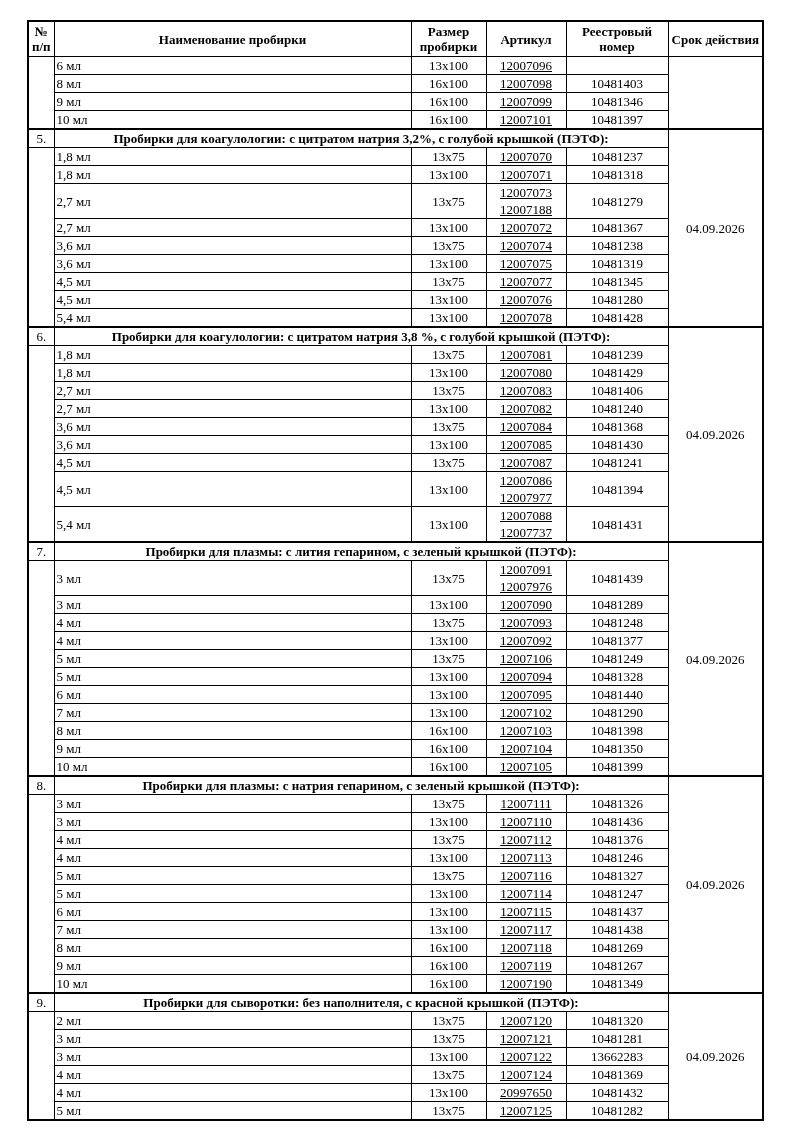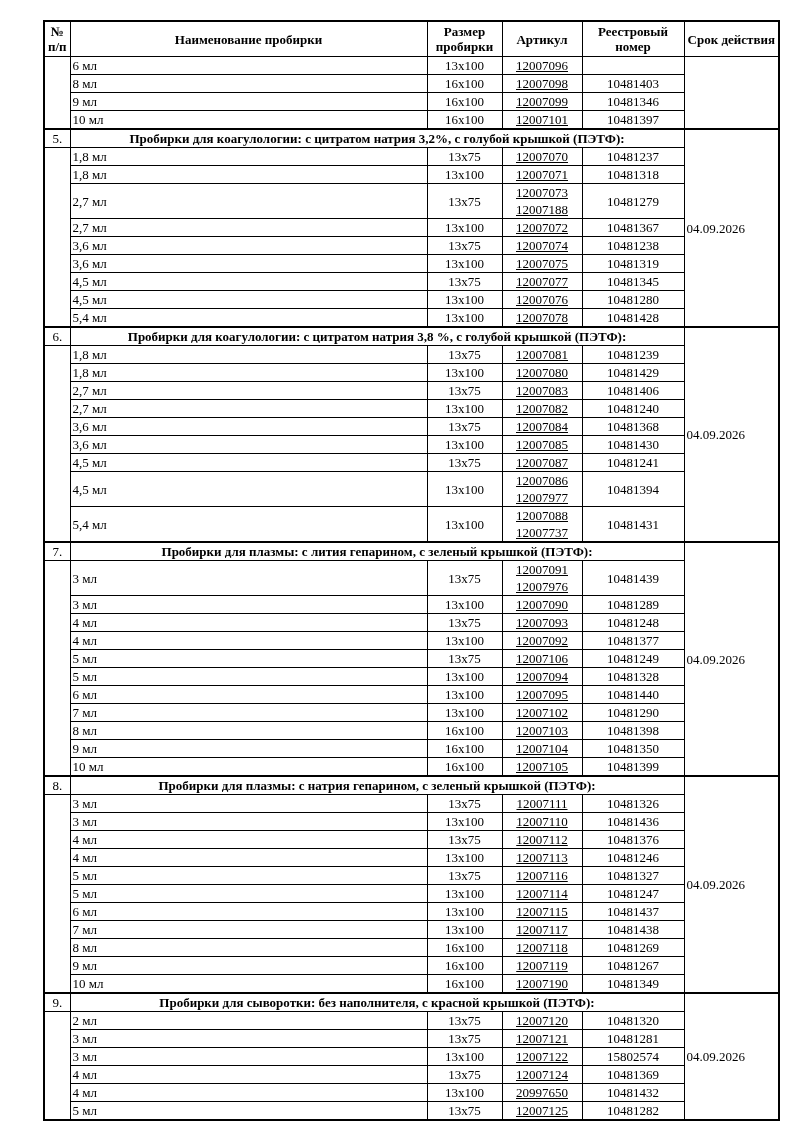--- a/index.html
+++ b/index.html
@@ -13,21 +13,20 @@
     position: relative;
   }
   table.doc {
     position: absolute;
     left: 27px;
     top: 20px;
     width: 735px;
     border-collapse: collapse;
     table-layout: fixed;
     border: 2px solid #000;
-    margin-left: 16px;
   }
   .doc th, .doc td {
     border: 1px solid #000;
     font-size: 13px;
     line-height: 15px;
     padding: 0 2px;
     overflow: hidden;
     vertical-align: middle;
     word-wrap: break-word;
   }
@@ -42,21 +41,21 @@
   .doc tr.section-row { height: 17px; }
   .doc tr.section-row td { border-top: 2px solid #000; }
   .doc td.num { text-align: center; }
   .doc td.name { text-align: left; }
   .doc td.c { text-align: center; }
   .doc td.title-cell {
     font-weight: bold;
     text-align: center;
     padding: 1px 2px;
   }
-  .doc td.validity { }
+  .doc td.validity { text-align: center; }
   .doc td.article-cell div { line-height: 15px; padding: 1px 0; text-decoration: underline; }
 </style>
 </head>
 <body>
 
 <table class="doc">
   <colgroup>
     <col style="width:26px">
     <col style="width:357px">
     <col style="width:75px">
@@ -478,21 +477,21 @@
           <div>12007121</div>
         </td>
         <td class="c">10481281</td>
       </tr>
       <tr class="data-row">
         <td class="name">3 мл</td>
         <td class="c">13x100</td>
         <td class="c article-cell">
           <div>12007122</div>
         </td>
-        <td class="c">15802574</td>
+        <td class="c">13662283</td>
       </tr>
       <tr class="data-row">
         <td class="name">4 мл</td>
         <td class="c">13x75</td>
         <td class="c article-cell">
           <div>12007124</div>
         </td>
         <td class="c">10481369</td>
       </tr>
       <tr class="data-row">

